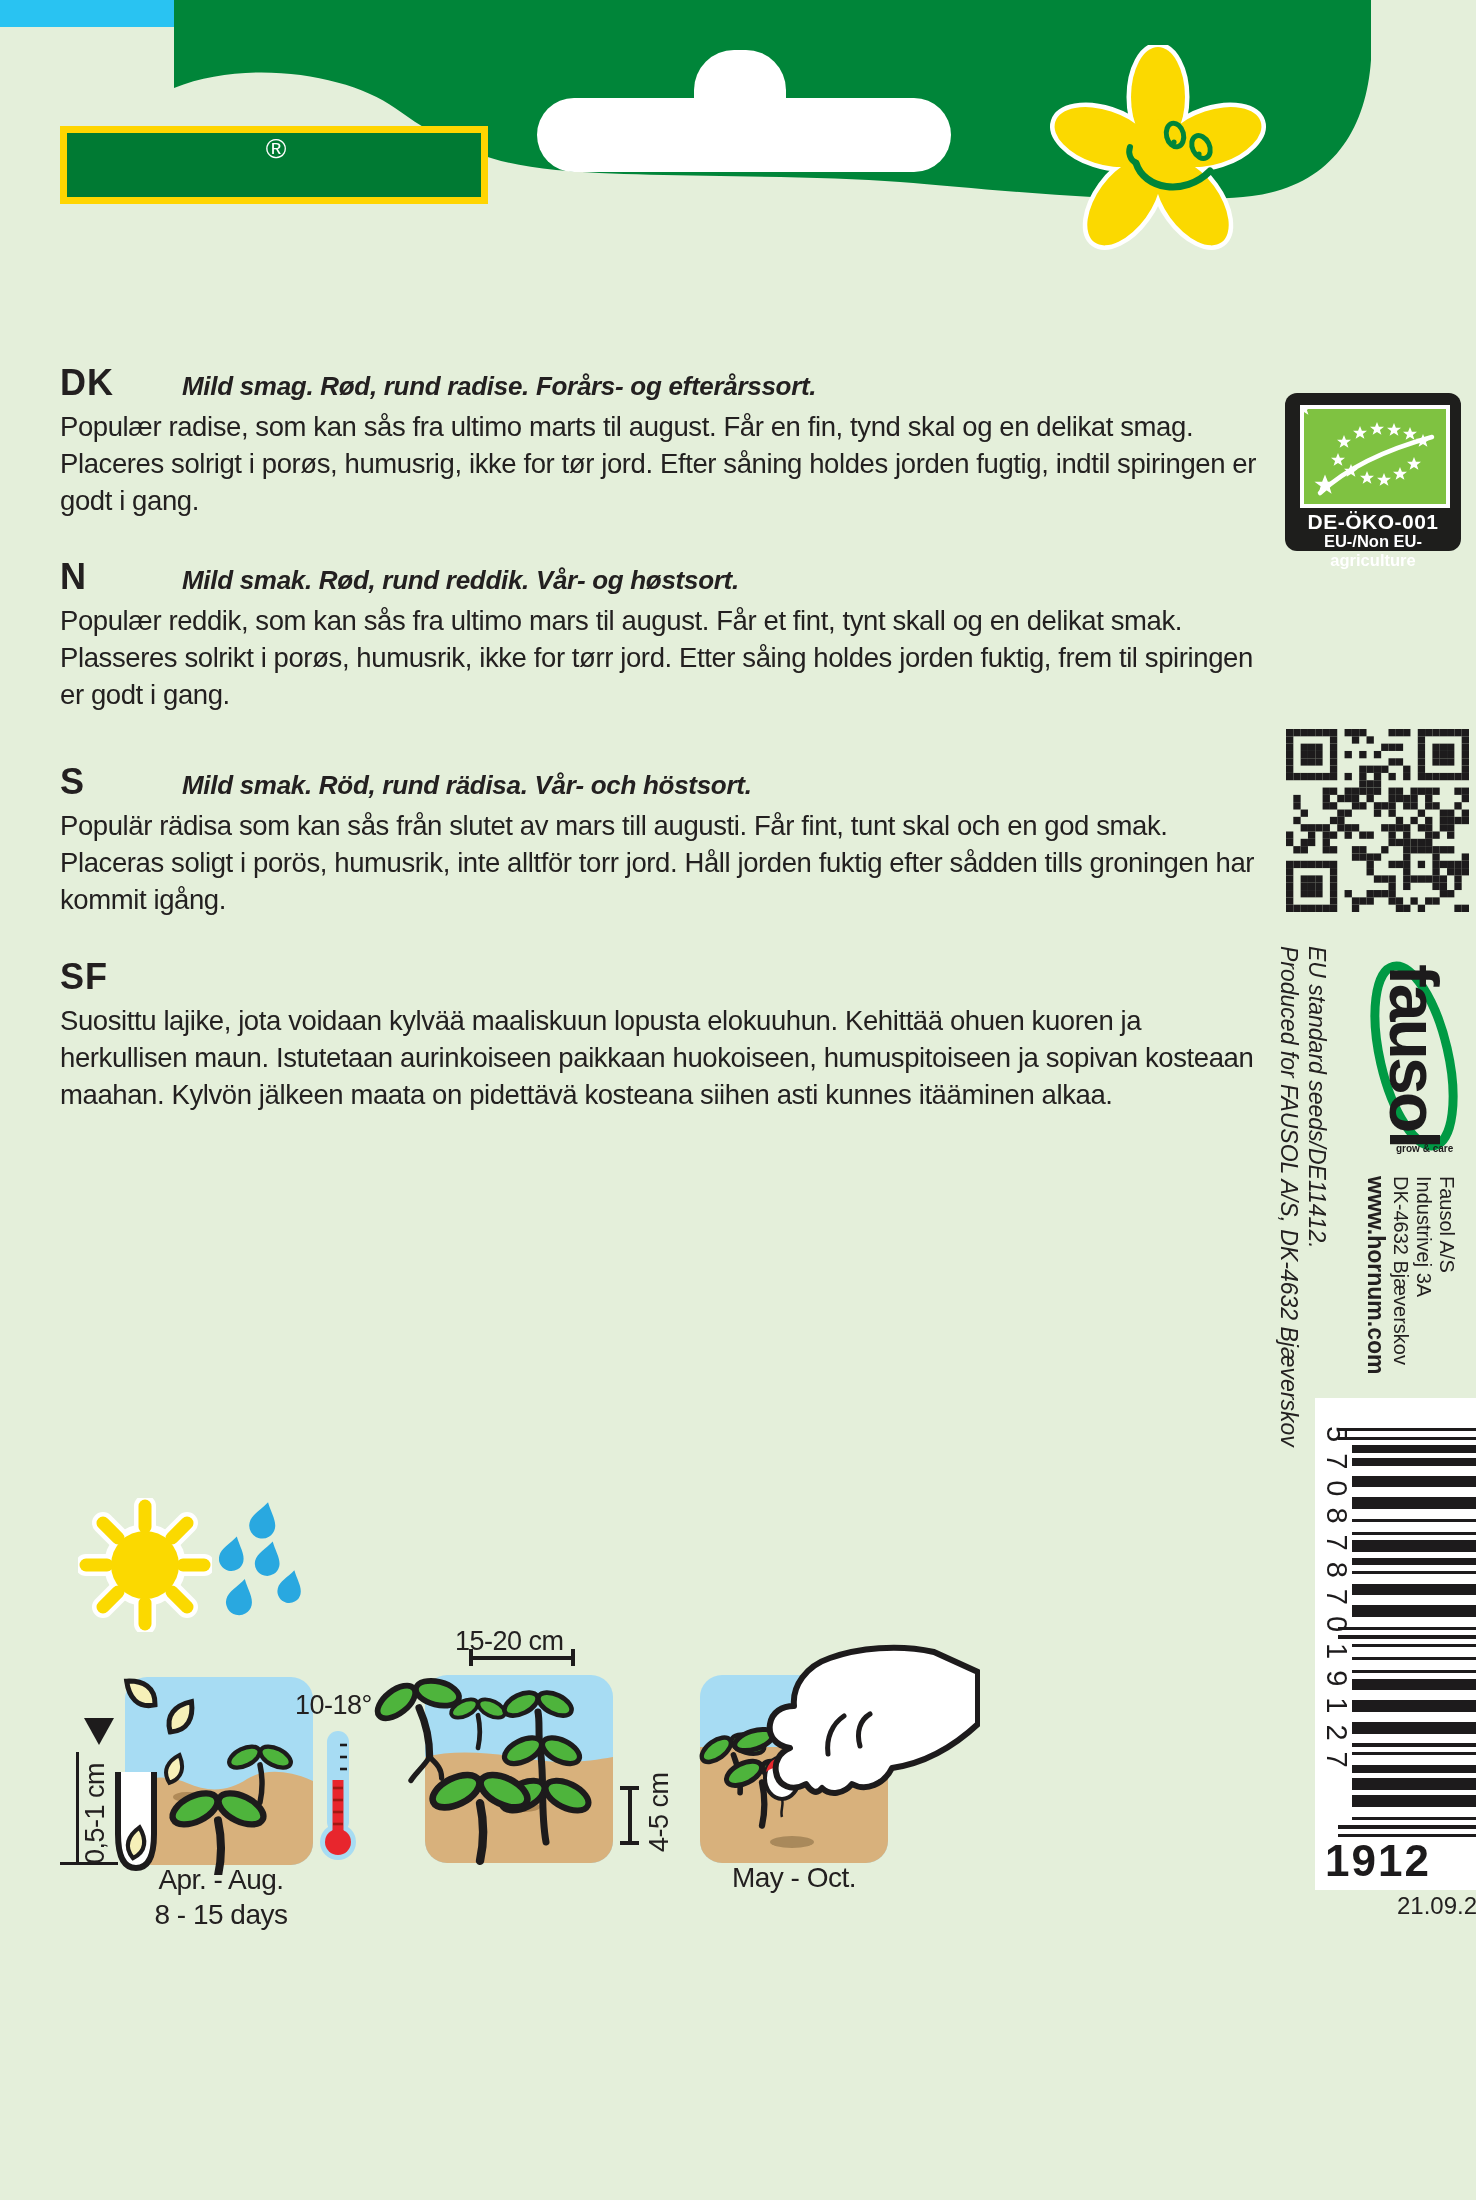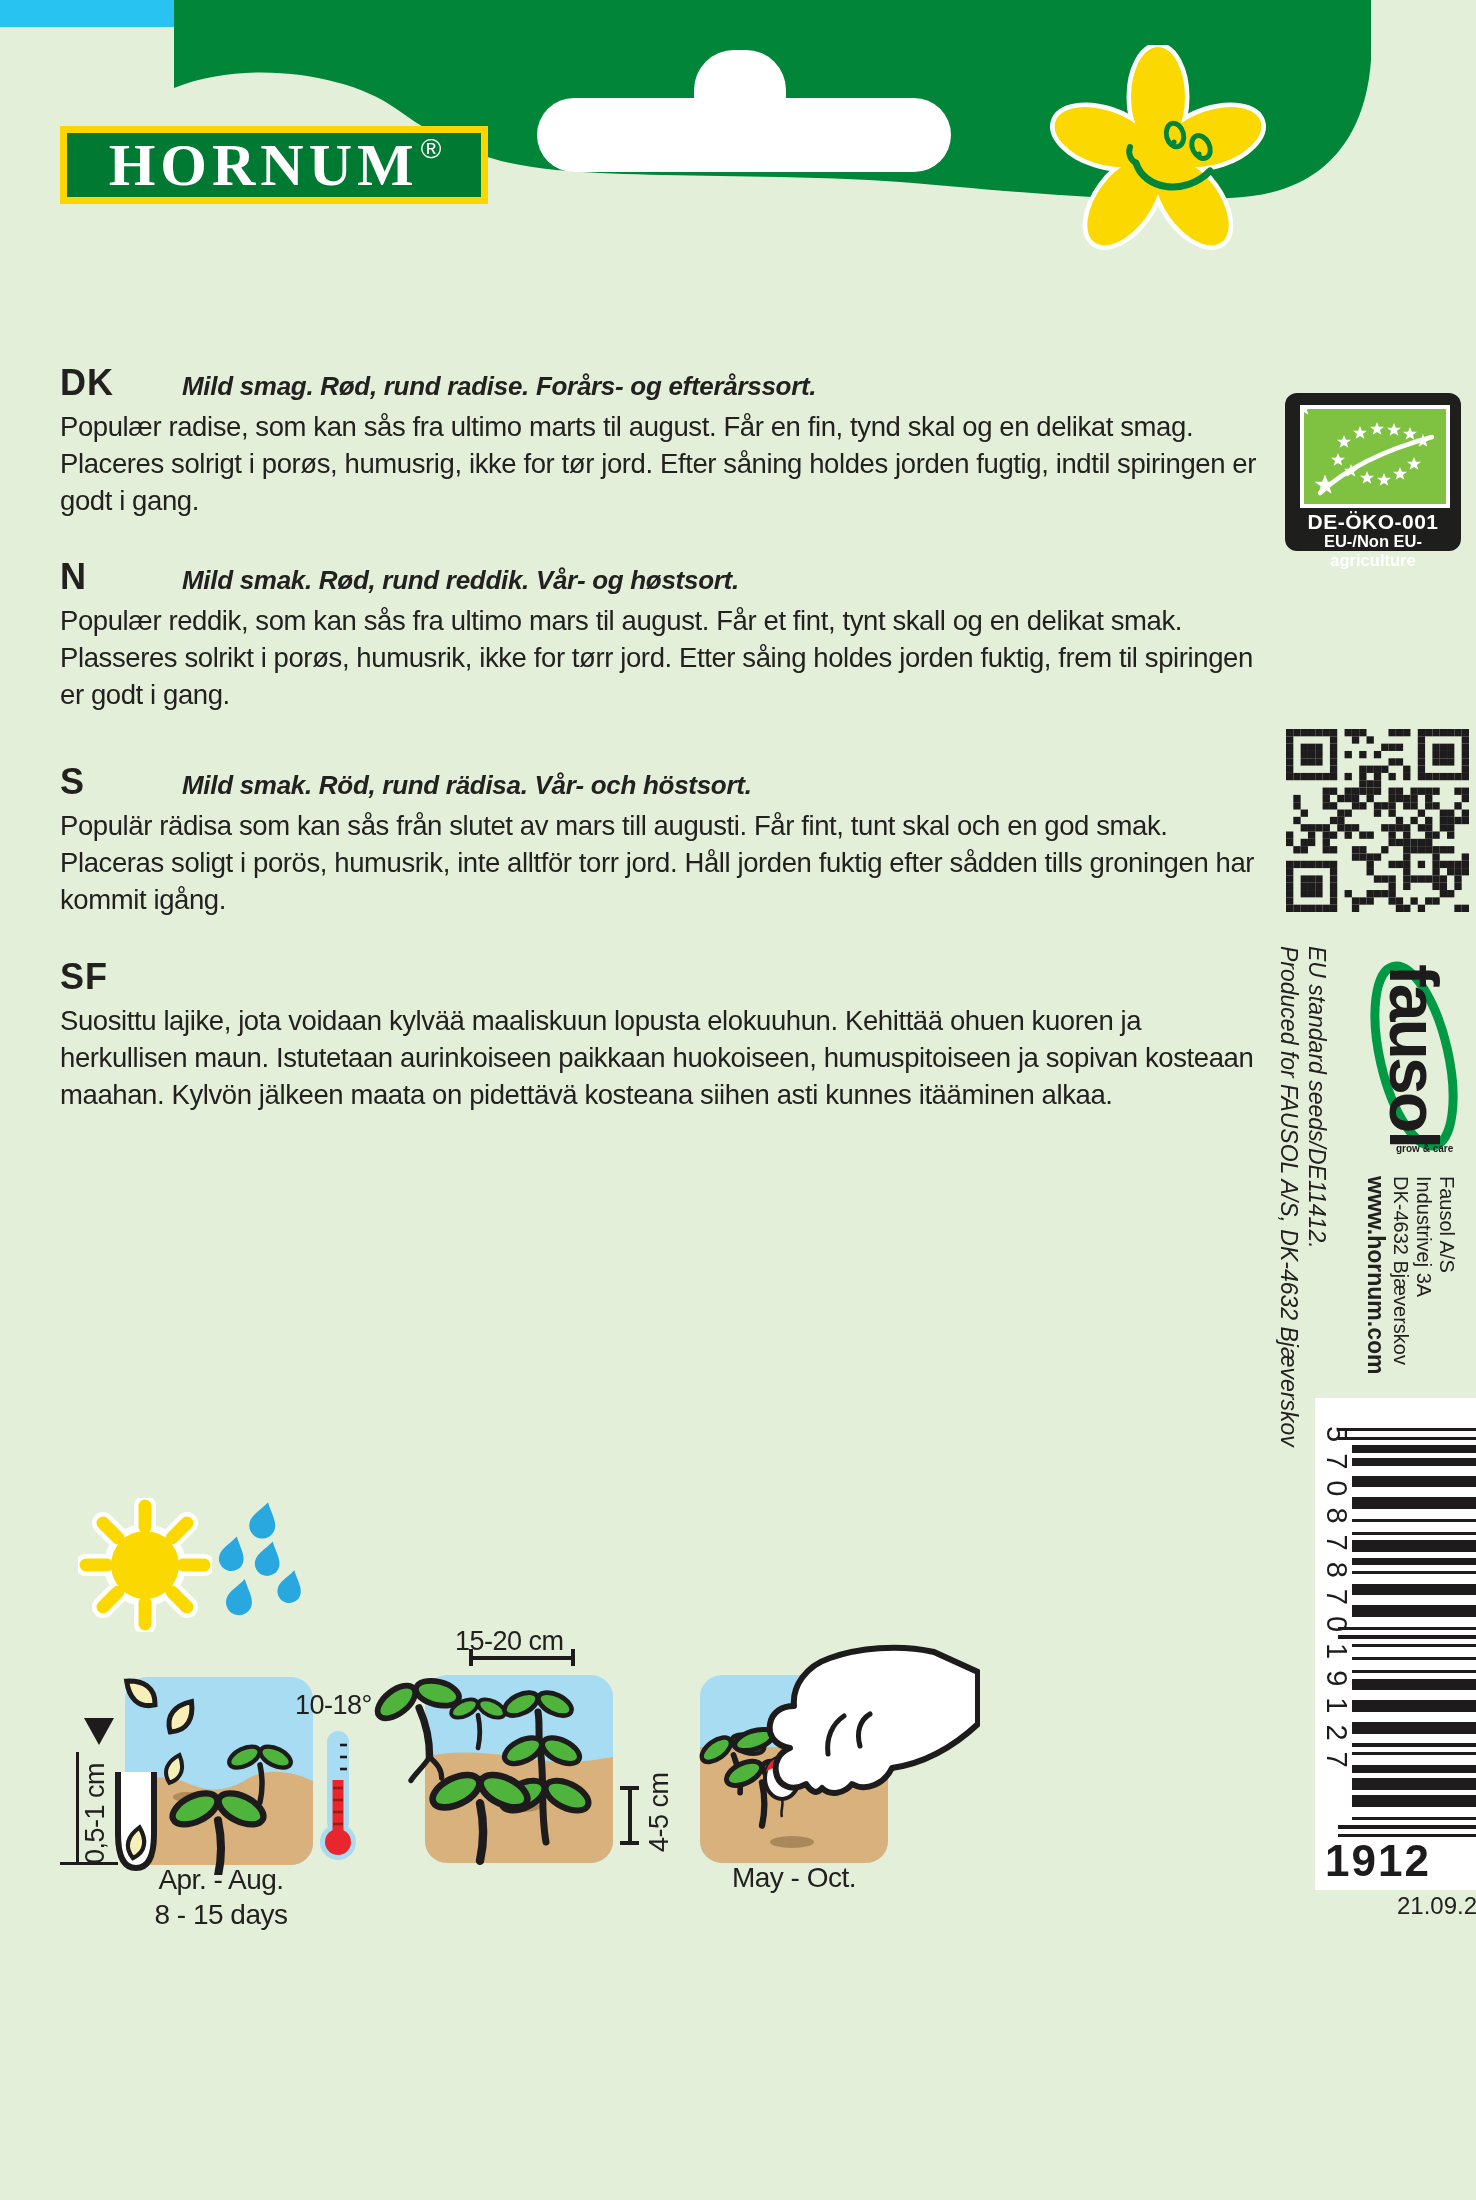--- a/index.html
+++ b/index.html
@@ -111,21 +111,20 @@
         <ellipse cx="43" cy="-8" rx="8.5" ry="12" stroke-width="5" transform="rotate(-26 43 -8)"></ellipse>
         <circle cx="16" cy="-13" r="2.6" fill="#008539" stroke="none"></circle>
         <circle cx="41" cy="-1" r="2.6" fill="#008539" stroke="none"></circle>
         <path d="M-22,8 C-14,34 26,42 52,16" stroke-width="7"></path>
         <path d="M-22,8 C-28,5 -30,-2 -28,-8" stroke-width="6"></path>
       </g>
     </g>
   </svg>
 
   <div class="abs brand-logo">
-    <span class="brand-text">HORNUM</span>
       <span class="brand-reg">®</span>
   </div>
 
   <div class="abs lang-section" style="top:362px;">
     <div class="sec-head">
         <span class="sec-code">DK</span>
         <span class="sec-headline">Mild smag. Rød, rund radise. Forårs- og efterårssort.</span>
       </div>
     <p class="sec-body">Populær radise, som kan sås fra ultimo marts til august. Får en fin, tynd skal og en delikat smag. Placeres solrigt i porøs, humusrig, ikke for tør jord. Efter såning holdes jorden fugtig, indtil spiringen er godt i gang.</p>
   </div>

